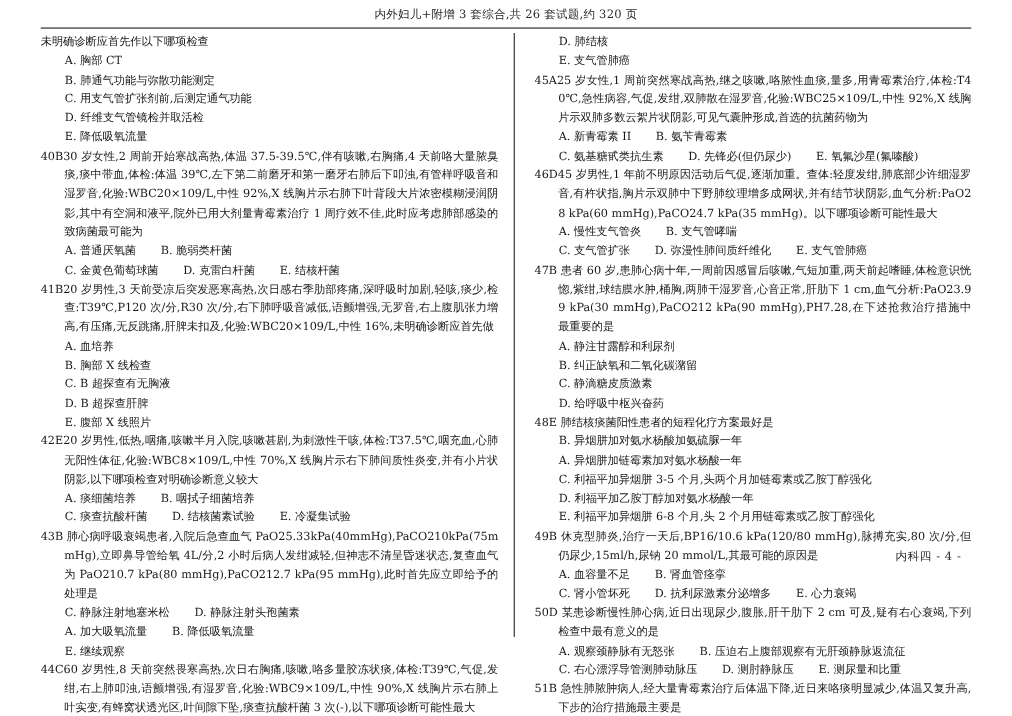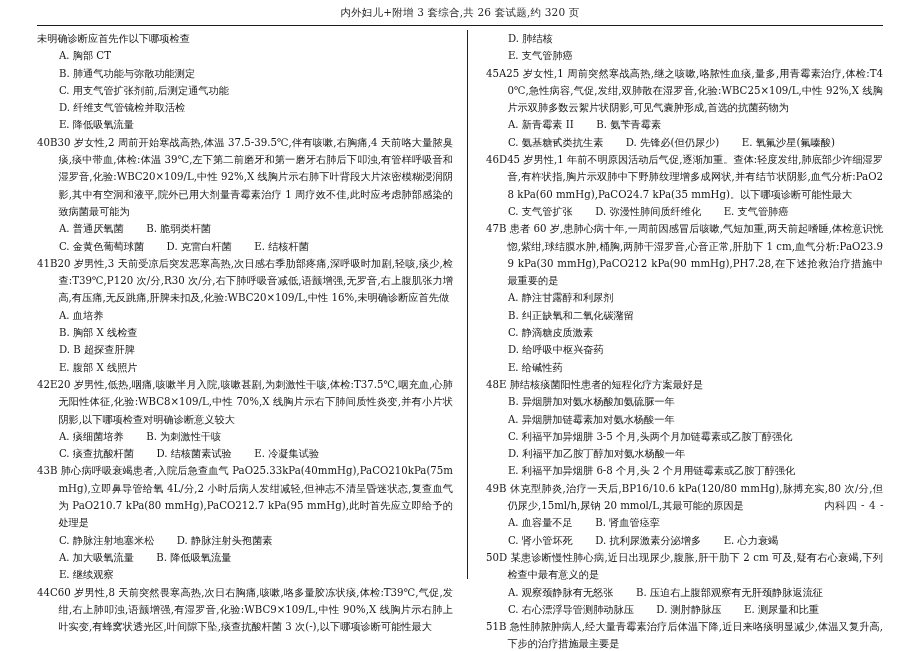--- a/index.html
+++ b/index.html
@@ -104,21 +104,21 @@
   }
   .opt {
     display: inline-block;
   }
   .gap-m { display:inline-block; width: 2.2em; }
 
   
   .page-footer {
     position: absolute;
     bottom: 10px;
-    right: 36px;
+    right: 46px;
     font-size: 10.5px;
     color: #2a2a2a;
     letter-spacing: .5px;
   }
 </style>
 </head>
 <body>
 
 <div class="page">
 
@@ -143,28 +143,29 @@
           <div class="opts">
             <div class="opt-row"><span class="opt">A. 普通厌氧菌</span><span class="gap-m"></span><span class="opt">B. 脆弱类杆菌</span></div>
             <div class="opt-row"><span class="opt">C. 金黄色葡萄球菌</span><span class="gap-m"></span><span class="opt">D. 克雷白杆菌</span><span class="gap-m"></span><span class="opt">E. 结核杆菌</span></div>
           </div>
         </div>
         <div class="q">
           <p class="q-stem">41B20 岁男性,3 天前受凉后突发恶寒高热,次日感右季肋部疼痛,深呼吸时加剧,轻咳,痰少,检查:T39℃,P120 次/分,R30 次/分,右下肺呼吸音减低,语颤增强,无罗音,右上腹肌张力增高,有压痛,无反跳痛,肝脾未扣及,化验:WBC20×109/L,中性 16%,未明确诊断应首先做</p>
           <div class="opts">
             <div class="opt-row"><span class="opt">A. 血培养</span></div>
             <div class="opt-row"><span class="opt">B. 胸部 X 线检查</span></div>
+            <div class="opt-row"><span class="opt">C. B 超探查有无胸液</span></div>
             <div class="opt-row"><span class="opt">D. B 超探查肝脾</span></div>
             <div class="opt-row"><span class="opt">E. 腹部 X 线照片</span></div>
           </div>
         </div>
         <div class="q">
           <p class="q-stem">42E20 岁男性,低热,咽痛,咳嗽半月入院,咳嗽甚剧,为刺激性干咳,体检:T37.5℃,咽充血,心肺无阳性体征,化验:WBC8×109/L,中性 70%,X 线胸片示右下肺间质性炎变,并有小片状阴影,以下哪项检查对明确诊断意义较大</p>
           <div class="opts">
-            <div class="opt-row"><span class="opt">A. 痰细菌培养</span><span class="gap-m"></span><span class="opt">B. 为刺激性干咳</span></div>
+            <div class="opt-row"><span class="opt">A. 痰细菌培养</span><span class="gap-m"></span><span class="opt">B. 咽拭子细菌培养</span></div>
             <div class="opt-row"><span class="opt">C. 痰查抗酸杆菌</span><span class="gap-m"></span><span class="opt">D. 结核菌素试验</span><span class="gap-m"></span><span class="opt">E. 冷凝集试验</span></div>
           </div>
         </div>
         <div class="q">
           <p class="q-stem">43B 肺心病呼吸衰竭患者,入院后急查血气 PaO25.33kPa(40mmHg),PaCO210kPa(75mmHg),立即鼻导管给氧 4L/分,2 小时后病人发绀减轻,但神志不清呈昏迷状态,复查血气为 PaO210.7 kPa(80 mmHg),PaCO212.7 kPa(95 mmHg),此时首先应立即给予的处理是</p>
           <div class="opts">
             <div class="opt-row"><span class="opt">C. 静脉注射地塞米松</span><span class="gap-m"></span><span class="opt">D. 静脉注射头孢菌素</span></div>
             <div class="opt-row"><span class="opt">A. 加大吸氧流量</span><span class="gap-m"></span><span class="opt">B. 降低吸氧流量</span></div>
             <div class="opt-row"><span class="opt">E. 继续观察</span></div>
           </div>
@@ -184,31 +185,31 @@
         <div class="q">
           <p class="q-stem">45A25 岁女性,1 周前突然寒战高热,继之咳嗽,咯脓性血痰,量多,用青霉素治疗,体检:T40℃,急性病容,气促,发绀,双肺散在湿罗音,化验:WBC25×109/L,中性 92%,X 线胸片示双肺多数云絮片状阴影,可见气囊肿形成,首选的抗菌药物为</p>
           <div class="opts">
             <div class="opt-row"><span class="opt">A. 新青霉素 II</span><span class="gap-m"></span><span class="opt">B. 氨苄青霉素</span></div>
             <div class="opt-row"><span class="opt">C. 氨基糖甙类抗生素</span><span class="gap-m"></span><span class="opt">D. 先锋必(但仍尿少)</span><span class="gap-m"></span><span class="opt">E. 氧氟沙星(氟嗪酸)</span></div>
           </div>
         </div>
         <div class="q">
           <p class="q-stem">46D45 岁男性,1 年前不明原因活动后气促,逐渐加重。查体:轻度发绀,肺底部少许细湿罗音,有杵状指,胸片示双肺中下野肺纹理增多成网状,并有结节状阴影,血气分析:PaO28 kPa(60 mmHg),PaCO24.7 kPa(35 mmHg)。以下哪项诊断可能性最大</p>
           <div class="opts">
+            <div class="opt-row"><span class="opt">A. 慢性支气管炎</span><span class="gap-m"></span><span class="opt">B. 支气管哮喘</span></div>
             <div class="opt-row"><span class="opt">C. 支气管扩张</span><span class="gap-m"></span><span class="opt">D. 弥漫性肺间质纤维化</span><span class="gap-m"></span><span class="opt">E. 支气管肺癌</span></div>
           </div>
         </div>
         <div class="q">
           <p class="q-stem">47B 患者 60 岁,患肺心病十年,一周前因感冒后咳嗽,气短加重,两天前起嗜睡,体检意识恍惚,紫绀,球结膜水肿,桶胸,两肺干湿罗音,心音正常,肝肋下 1 cm,血气分析:PaO23.99 kPa(30 mmHg),PaCO212 kPa(90 mmHg),PH7.28,在下述抢救治疗措施中最重要的是</p>
           <div class="opts">
             <div class="opt-row"><span class="opt">A. 静注甘露醇和利尿剂</span></div>
             <div class="opt-row"><span class="opt">B. 纠正缺氧和二氧化碳潴留</span></div>
             <div class="opt-row"><span class="opt">C. 静滴糖皮质激素</span></div>
             <div class="opt-row"><span class="opt">D. 给呼吸中枢兴奋药</span></div>
-            <div class="opt-row"><span class="opt">E. 给碱性药</span></div>
           </div>
         </div>
         <div class="q">
           <p class="q-stem">48E 肺结核痰菌阳性患者的短程化疗方案最好是</p>
           <div class="opts">
             <div class="opt-row"><span class="opt">B. 异烟肼加对氨水杨酸加氨硫脲一年</span></div>
             <div class="opt-row"><span class="opt">A. 异烟肼加链霉素加对氨水杨酸一年</span></div>
             <div class="opt-row"><span class="opt">C. 利福平加异烟肼 3-5 个月,头两个月加链霉素或乙胺丁醇强化</span></div>
             <div class="opt-row"><span class="opt">D. 利福平加乙胺丁醇加对氨水杨酸一年</span></div>
             <div class="opt-row"><span class="opt">E. 利福平加异烟肼 6-8 个月,头 2 个月用链霉素或乙胺丁醇强化</span></div>

